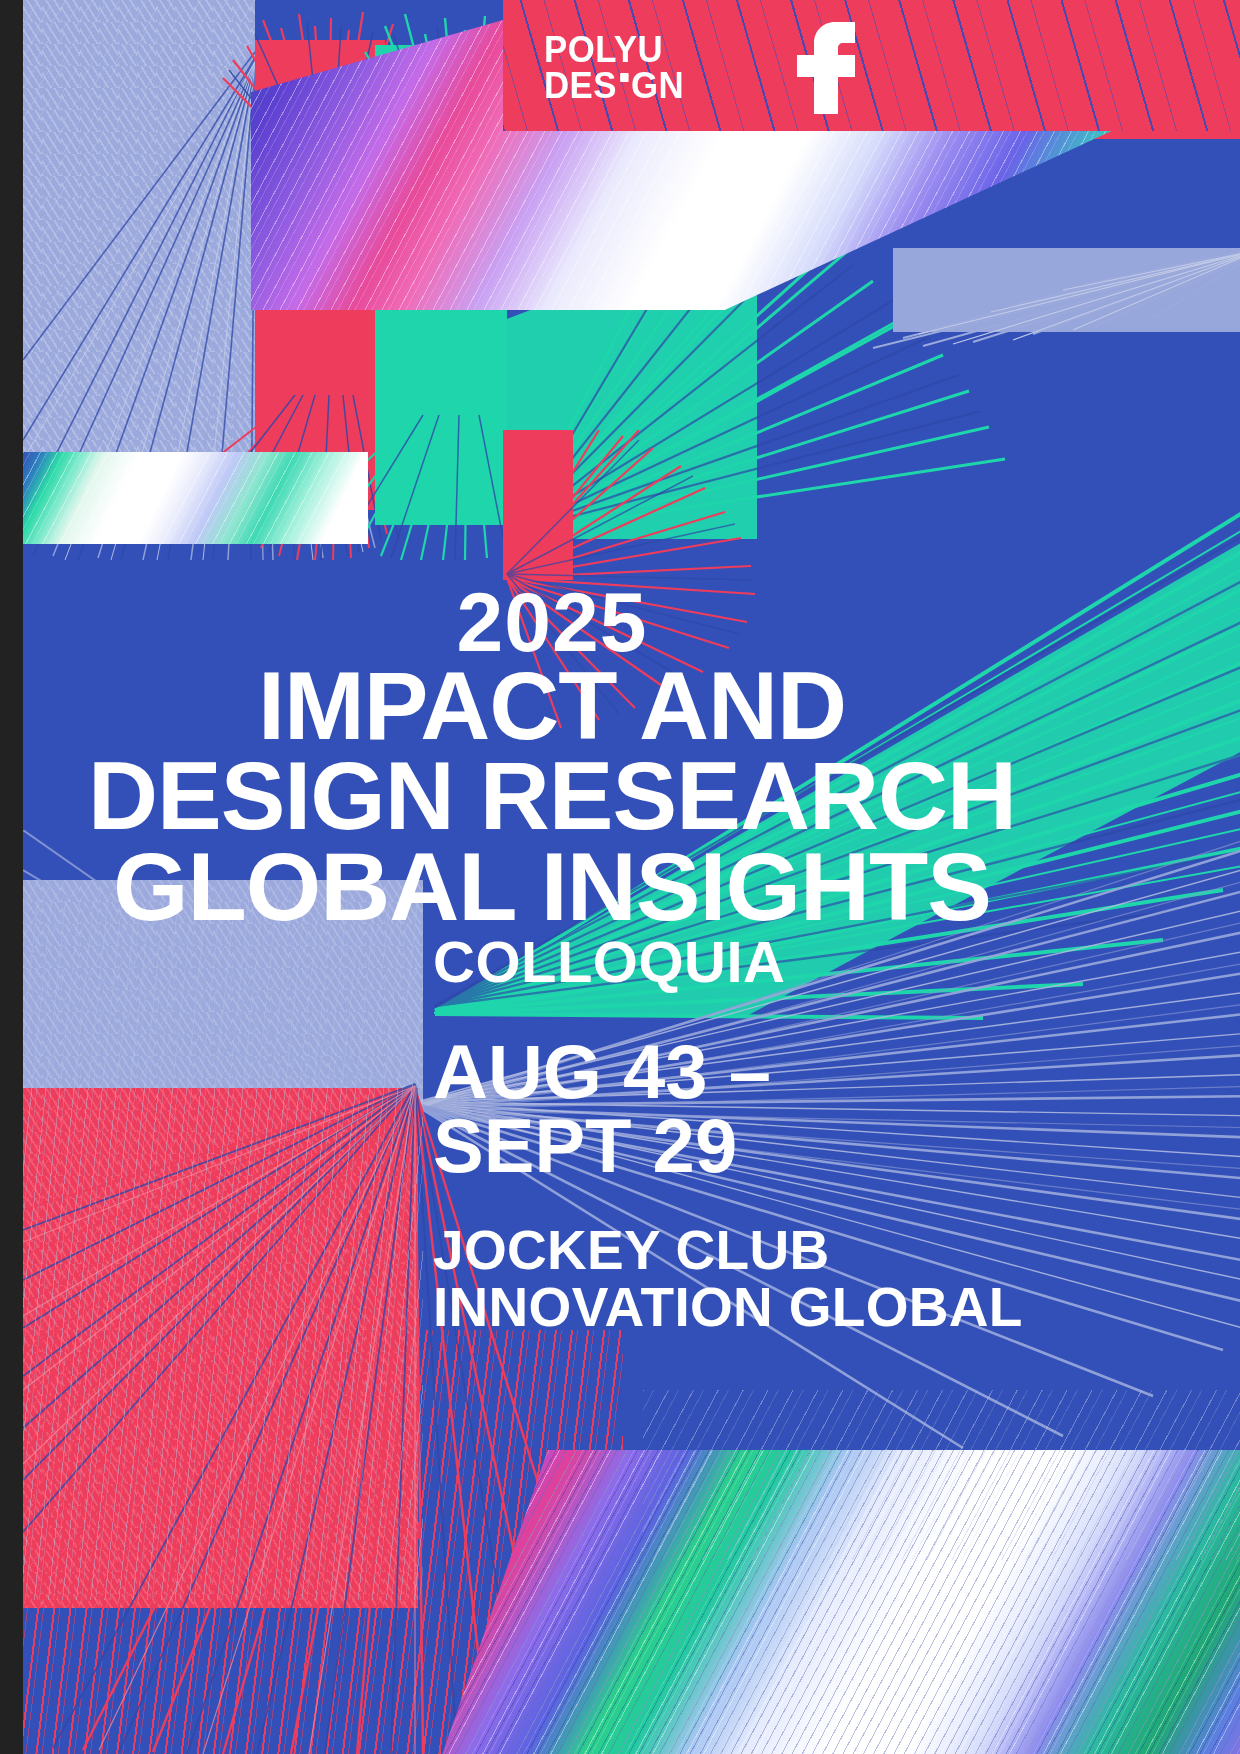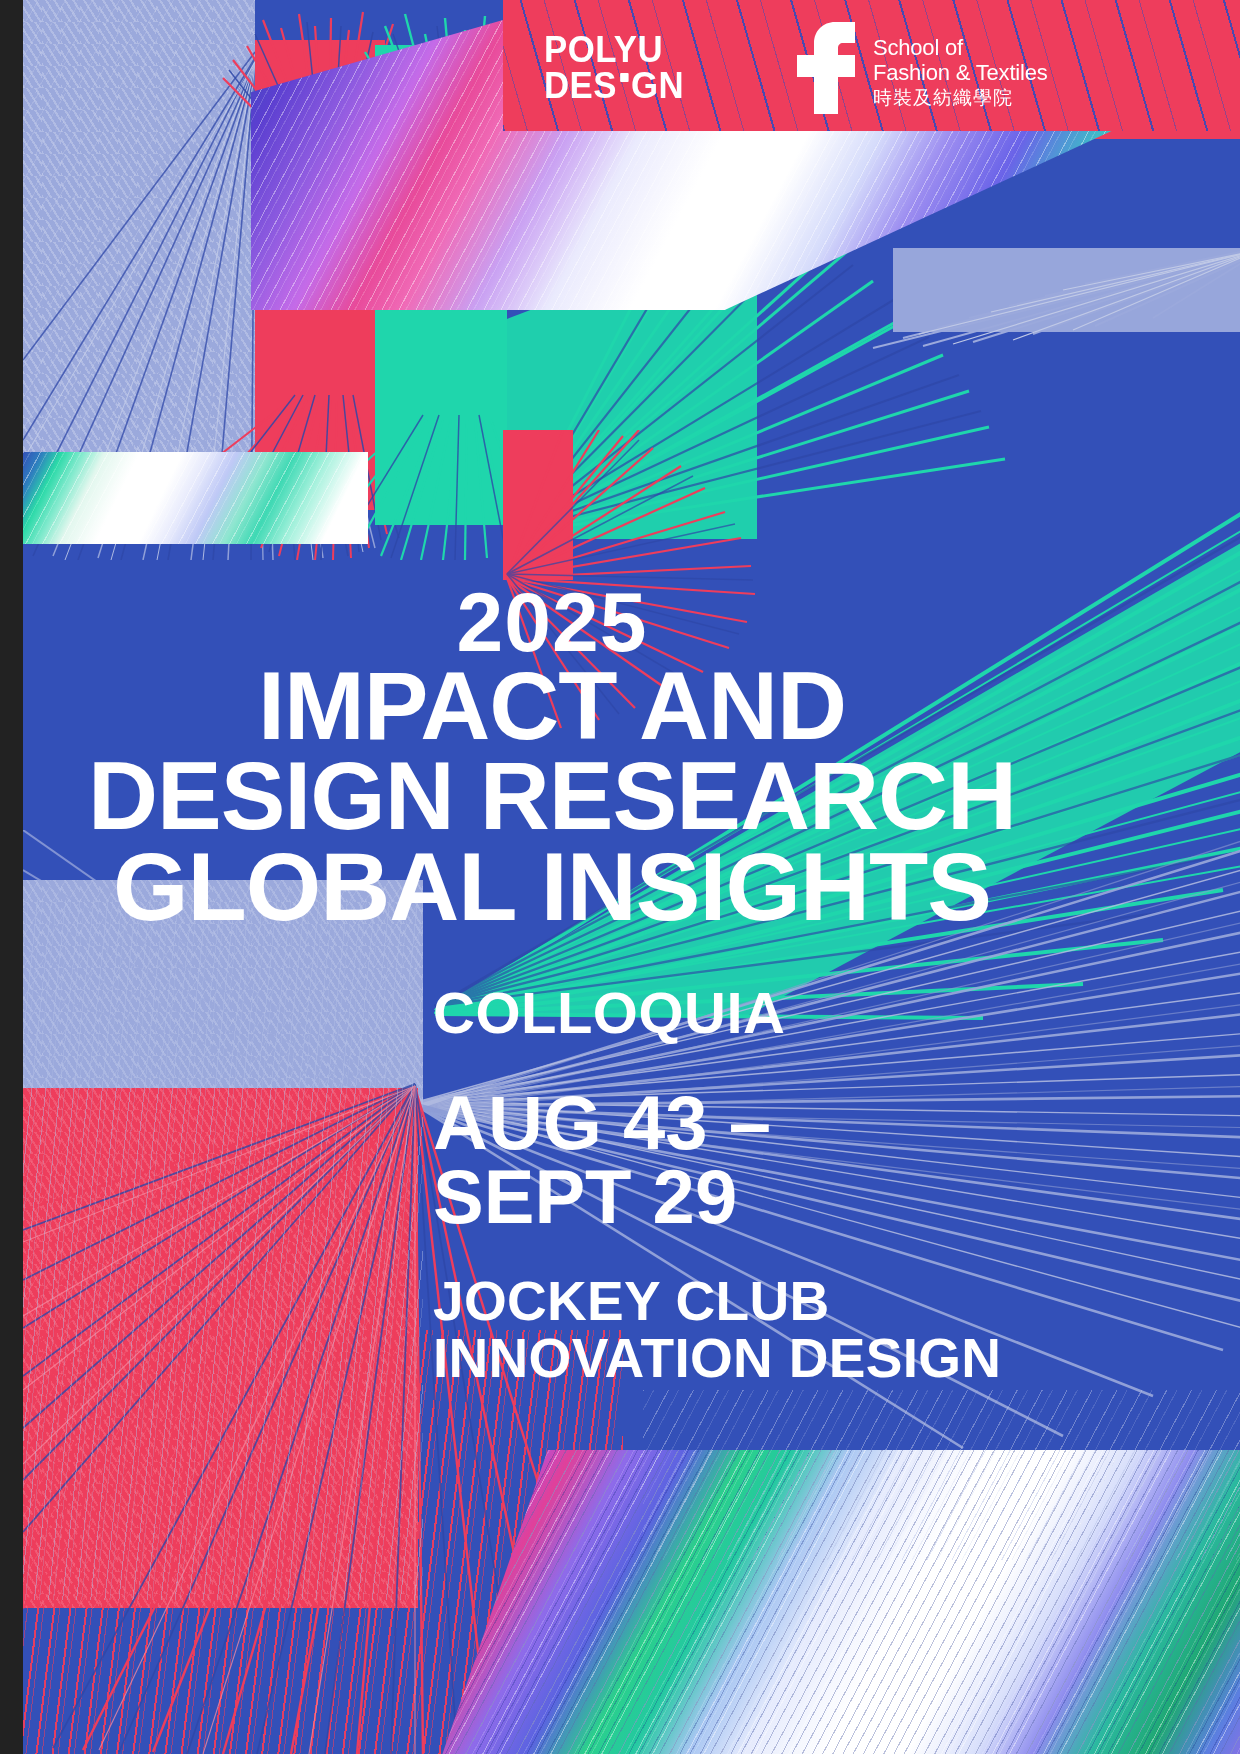--- a/index.html
+++ b/index.html
@@ -129,21 +129,21 @@
     position:absolute;left:64px;top:583px;width:930px;
     color:#fff;font-weight:bold;
     font-size:97px;line-height:.93;letter-spacing:-1px;
     font-family:"Liberation Sans", sans-serif;
     text-align:center;
   }
   #headline .ln{display:block;white-space:nowrap;transform:scaleX(1.0);transform-origin:left center;}
   #headline .y{font-size:84px;letter-spacing:1px;}
 
   
-  #subblock{position:absolute;left:410px;top:984px;width:640px;color:#fff;font-weight:bold;}
+  #subblock{position:absolute;left:410px;top:933px;width:640px;color:#fff;font-weight:bold;}
   #subblock .colloquia{display:block;font-size:58px;line-height:1.0;letter-spacing:.5px;}
   #subblock .cumline{display:block;font-size:58px;line-height:1.02;letter-spacing:.5px;margin-top:2px;}
   #subblock .cum{font-size:42px;letter-spacing:.5px;}
   #subblock .dates{display:block;font-size:76px;line-height:.97;letter-spacing:0px;margin-top:44px;}
   #subblock .venue{display:block;font-size:55px;line-height:1.03;letter-spacing:.3px;margin-top:40px;}
 </style>
 </head>
 <body>
 
 <div id="poster">
@@ -591,42 +591,37 @@
       <span class="l2">
         <span>DES</span><span class="dot-i"></span><span>GN</span>
       </span>
     </div>
 
     <div id="sft-logo">
       <svg id="sft-mark" viewBox="0 0 66 92">
         <path fill="#ffffff" d="M62 0h-20c-12 0-21 9-21 21v12H4v22h17v37h24V55h17V33H45V26c0-3 2-5 5-5h12V0z"></path>
         <path fill="#ffffff" d="M45 55v24c0 8-6 13-14 13H21v-20h8c3 0 5-2 5-5V55h11z"></path>
       </svg>
-      <div id="sft-text">
-        <span class="en1">School of</span>
-        <span class="en2">Fashion &amp; Textiles</span>
-        <span class="zh">時裝及紡織學院</span>
-      </div>
     </div>
   </div>
 
   <div id="headline">
     <span class="ln y">2025</span>
     <span class="ln">IMPACT AND</span>
     <span class="ln">DESIGN RESEARCH</span>
     <span class="ln">GLOBAL INSIGHTS</span>
   </div>
 
   <div id="subblock">
     <span class="colloquia">COLLOQUIA</span>
 
     <span class="dates">
       <span style="display:block">AUG 43 –</span>
       <span style="display:block">SEPT 29</span>
     </span>
 
     <span class="venue">
       <span style="display:block">JOCKEY CLUB</span>
-      <span style="display:block">INNOVATION DESIGN</span>
+      <span style="display:block">INNOVATION GLOBAL</span>
     </span>
   </div>
 
 </div>
 
 </body></html>

